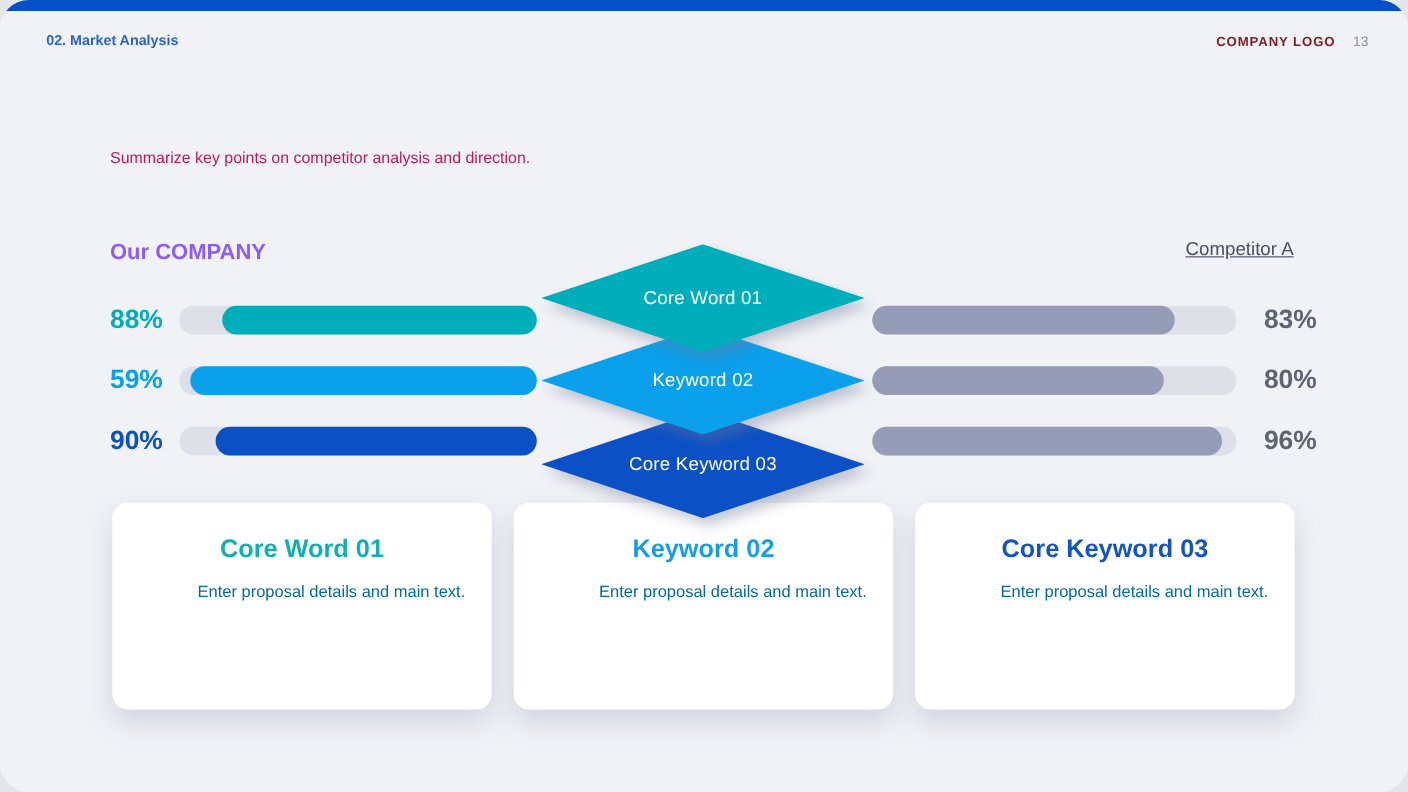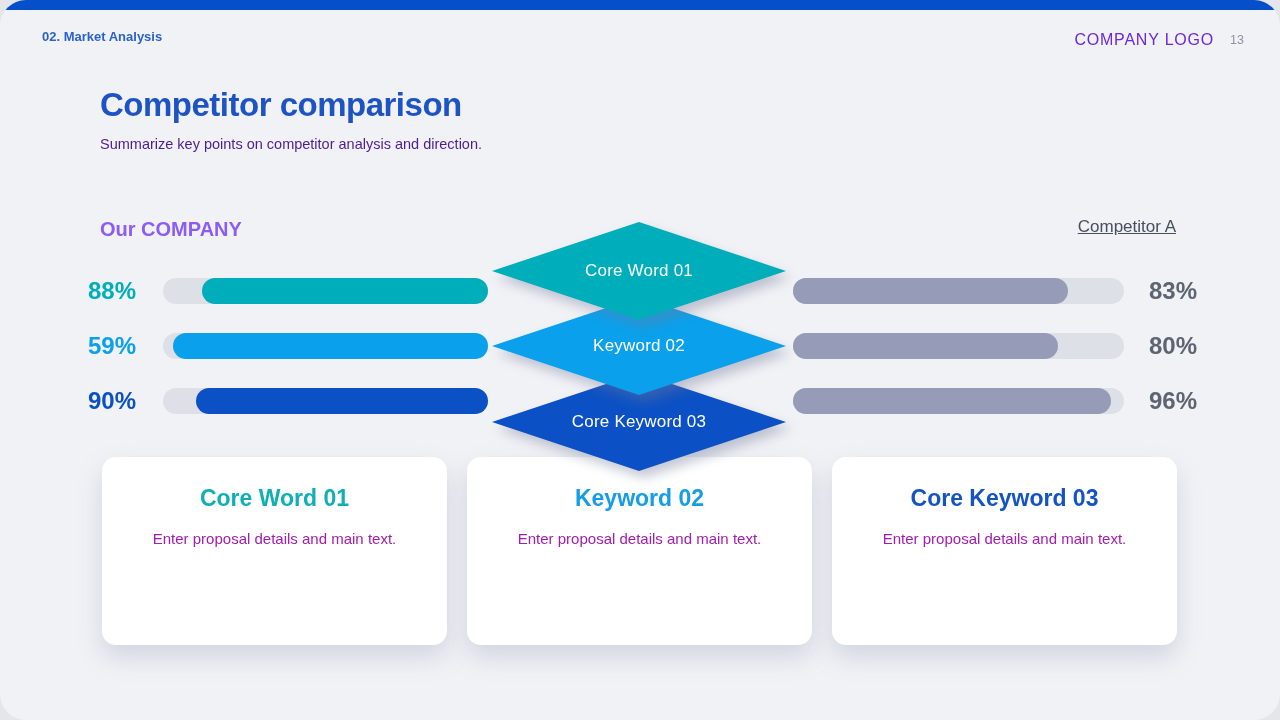--- a/index.html
+++ b/index.html
@@ -7,71 +7,70 @@
   .slide {
     position:relative; width:1280px; height:720px;
     background:#F1F2F6; overflow:hidden;
     font-family:"Liberation Sans", sans-serif;
     border-radius:26px;
   }
   .topbar { position:absolute; top:0; left:0; width:1280px; height:10px; background:#0550C8; }
 
   .section-label { position:absolute; left:42px; top:29px; font-size:13px; font-weight:700; color:#2A62CB; }
   .header-right { position:absolute; right:36px; top:31px; display:flex; align-items:center; gap:16px; }
-  .company-logo { font-size:16px; font-weight:400; letter-spacing:0.8px; color:#6d28d9; }
+  .company-logo { font-size:12px; font-weight:700; letter-spacing:0.8px; color:#7f1d1d; }
   .page-number { font-size:12.5px; font-weight:400; color:#8C93A3; }
 
   .title { position:absolute; left:100px; top:86px; font-size:33px; font-weight:700; letter-spacing:-0.5px; color:#1E53C6; }
-  .subtitle { position:absolute; left:100px; top:136px; font-size:14.5px; color:#4c1d95; }
+  .subtitle { position:absolute; left:100px; top:136px; font-size:14.5px; color:#be185d; }
 
   .left-header { position:absolute; left:100px; top:218px; font-size:20px; font-weight:700; color:#8b5cf6; }
   .right-header { position:absolute; left:1000px; top:217px; width:176px; text-align:right; font-size:17px; font-weight:500; color:#474E5D;text-decoration:underline; }
 
   .pct { position:absolute; font-size:24px; font-weight:700; line-height:28px; }
   .pct.right-side { color:#5D6472;margin-left:16px; }
   .track { position:absolute; height:26px; border-radius:13px; background:#DEE0E8; display:flex; }
   .fill { height:26px; border-radius:13px; }
   .track.ours .fill { margin-left:auto; }   
   .track.comp .fill { margin-right:auto; background:#969CB8; }
 
   .r1 .track, .r1.pct { top:278px; } .r1.pct { top:277px; }
   .r2 .track, .r2.pct { top:333px; } .r2.pct { top:332px; }
   .r3 .track, .r3.pct { top:388px; } .r3.pct { top:387px; }
-  .pct.left-side { left:88px; }
+  .pct.left-side { left:100px; }
   .track.ours { left:163px; width:325px; }
   .track.comp { left:793px; width:331px; }
   .pct.right-side { left:1133px; }
 
   .diamond-wrap { position:absolute; left:492px; width:294px; height:98px; filter:drop-shadow(5px 7px 6px rgba(110,120,150,0.40)); }
   .dw1 { top:222px; z-index:33; }
   .dw2 { top:297px; z-index:32; }
   .dw3 { top:373px; z-index:31; }
   .diamond { width:100%; height:100%; clip-path:polygon(50% 0%, 100% 50%, 50% 100%, 0% 50%);
              display:flex; align-items:center; justify-content:center; }
   .diamond-label { color:#FFFFFF; font-size:17px; font-weight:500; letter-spacing:0.2px; }
 
   .card { position:absolute; top:457px; width:345px; height:188px; background:#FFFFFF; border-radius:14px;
           box-shadow:0 12px 24px rgba(130,140,165,0.28); z-index:10; }
   .card.c1 { left:102px; } .card.c2 { left:467px; } .card.c3 { left:832px; }
   .card-title { margin-top:28px; text-align:center; font-size:23px; font-weight:700; }
-  .card-body { margin:18px 24px 3px 24px; font-size:15px; color:#a21caf; text-align:center; }
+  .card-body { margin:18px 24px 3px 24px; font-size:15px; color:#0369a1; text-align:right; }
 </style>
 </head>
 <body>
 
 <div class="slide">
   <div class="topbar"></div>
 
   <div class="section-label">02. Market Analysis</div>
   <div class="header-right">
     <span class="company-logo">COMPANY LOGO</span>
     <span class="page-number">13</span>
   </div>
 
-  <h1 class="title">Competitor comparison</h1>
   <div class="subtitle">Summarize key points on competitor analysis and direction.</div>
 
   <div class="left-header">Our COMPANY</div>
   <div class="right-header">Competitor A</div>
 
   <div class="pct left-side r1" style="color: rgb(0, 174, 187);">88%</div>
   <div class="r1">
       <div class="track ours">
     <div class="fill" style="background-color: rgb(0, 174, 187); width: 88%;"></div>
   </div>

